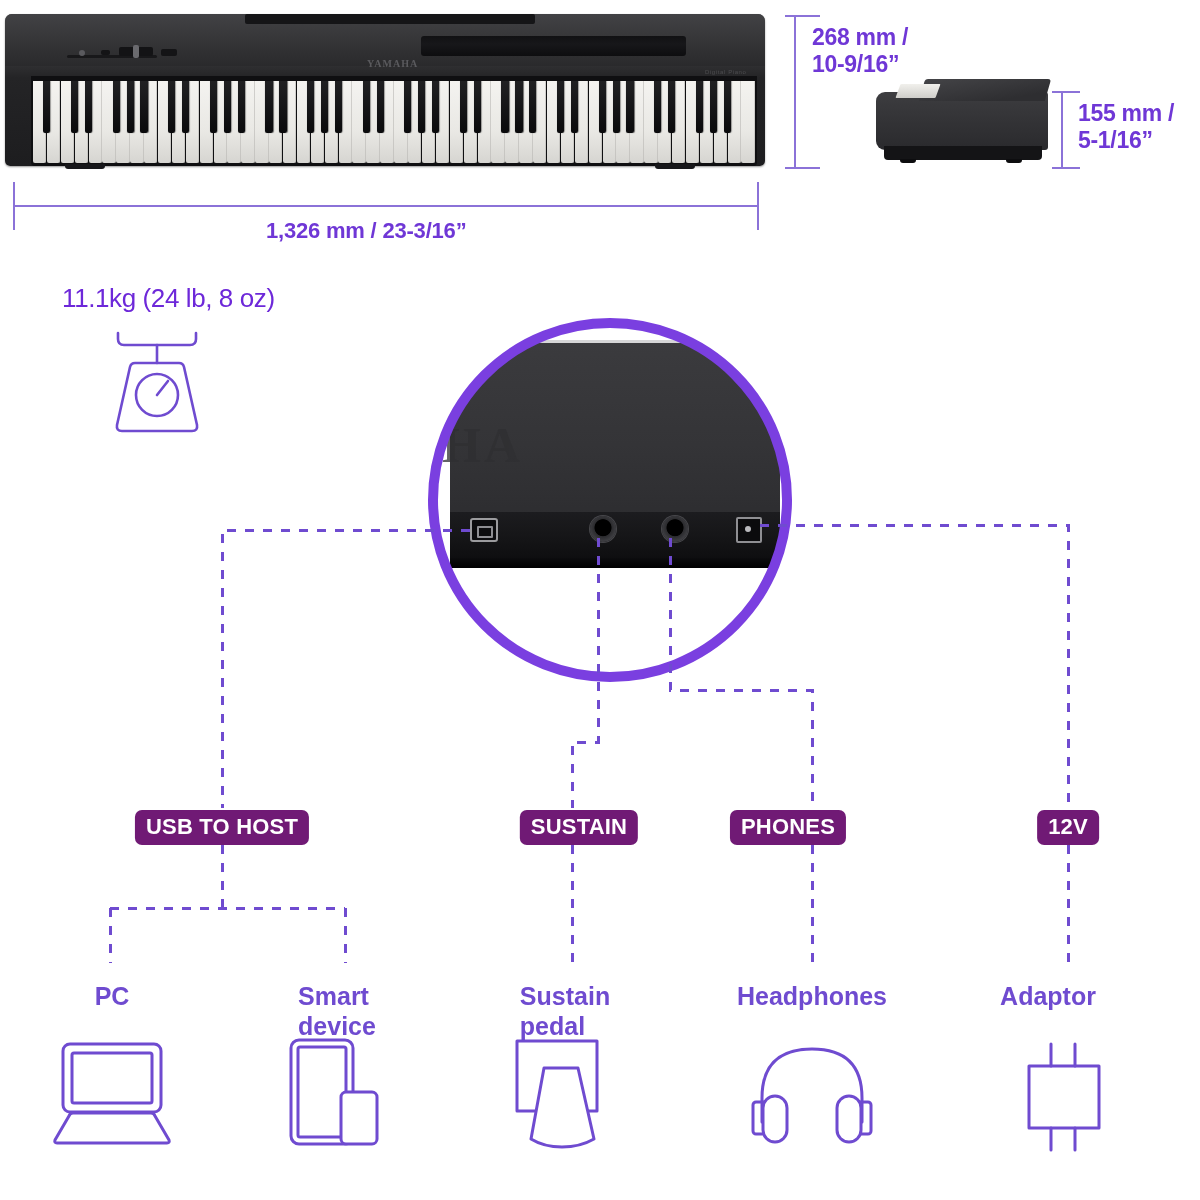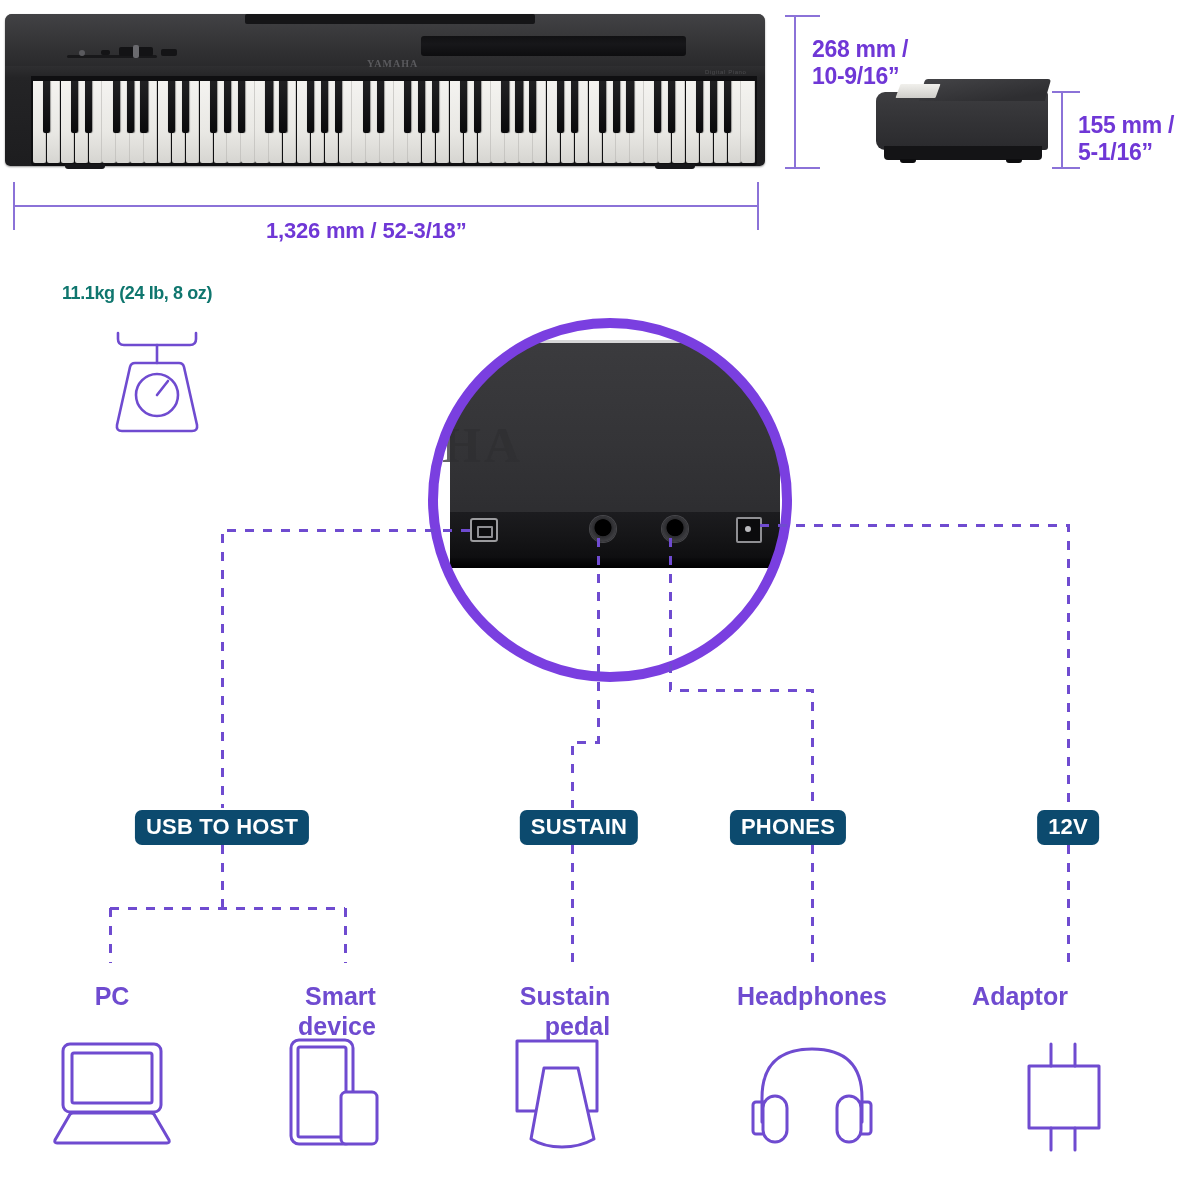--- a/index.html
+++ b/index.html
@@ -16,54 +16,54 @@
   .dim-text{
     position:absolute;
     color:#6F37D6;
     font-weight:bold;
     font-size:22px;
     line-height:27px;
     letter-spacing:-0.3px;
     white-space:pre-line;
     font-family:"Liberation Sans","DejaVu Sans",sans-serif;
   }
-  .dim-text.big{font-size:23px;margin-top:12px;}
+  .dim-text.big{font-size:23px;}
   .width-text{
     font-size:22px;font-weight:bold;color:#6F37D6;letter-spacing:-0.2px;
   }
   .weight-text{
-    font-size:18px;font-weight:bold;color:#0f766e;letter-spacing:-0.4px;
+    font-size:26px;font-weight:normal;color:#6d28d9;letter-spacing:-0.4px;
     white-space:nowrap;
   }
 
   
   .badge{
     position:absolute;
-    background:#0c4a6e;
+    background:#701a75;
     color:#ffffff;
     font-weight:bold;
     font-size:22px;
     letter-spacing:0.2px;
     border-radius:7px;
     padding:6px 11px 7px 11px;
     white-space:nowrap;
     transform:translateX(-50%);
     line-height:1;
     box-sizing:border-box;
     font-family:"Liberation Sans","DejaVu Sans",sans-serif;
   }
 
   
   .devlabel{
     position:absolute;
     color:#6F4BD0;
     font-weight:bold;
     font-size:25px;
     line-height:30px;
-    text-align:right;
+    text-align:left;
     transform:translateX(-50%);
     white-space:pre-line;
     font-family:"Liberation Sans","DejaVu Sans",sans-serif;
   }
 
   .devicon{position:absolute;transform:translateX(-50%);}
 
   
   .piano-wrap{position:absolute;left:5px;top:14px;width:760px;height:152px;}
   .piano-body{
@@ -343,21 +343,21 @@
       <line x1="14" y1="206" x2="758" y2="206"></line>
       <line x1="14" y1="182" x2="14" y2="230"></line>
       <line x1="758" y1="182" x2="758" y2="230"></line>
     </g>
   </svg>
 
   <div class="dim-text big" style="left:812px;top:24px;">268 mm /
 10-9/16”</div>
   <div class="dim-text big" style="left:1078px;top:100px;">155 mm /
 5-1/16”</div>
-  <div class="width-text abs" style="left:266px;top:218px;">1,326 mm / 52-3/18”</div>
+  <div class="width-text abs" style="left:266px;top:218px;">1,326 mm / 23-3/16”</div>
 
   <div class="weight-text abs" style="left:62px;top:283px;">11.1kg (24 lb, 8 oz)</div>
   <svg class="abs" style="left:96px;top:325px;" width="140" height="120">
     <g stroke="#6F4BD0" stroke-width="2.6" fill="none" stroke-linecap="round" stroke-linejoin="round">
       <path d="M22,8 L22,14 Q22,20 28,20 L94,20 Q100,20 100,14 L100,8"></path>
       <line x1="61" y1="20" x2="61" y2="38"></line>
       <path d="M39,38 L83,38 Q87,38 88,42 L101,100 Q102,106 96,106 L26,106 Q20,106 21,100 L34,42 Q35,38 39,38 Z"></path>
       <circle cx="61" cy="70" r="21"></circle>
       <line x1="61" y1="70" x2="72" y2="56"></line>
     </g>
@@ -398,21 +398,21 @@
   <div class="badge" style="left:579px;top:810px;">SUSTAIN</div>
   <div class="badge" style="left:788px;top:810px;">PHONES</div>
   <div class="badge" style="left:1068px;top:810px;">12V</div>
 
   <div class="devlabel" style="left:112px;top:981px;">PC</div>
   <div class="devlabel" style="left:337px;top:981px;">Smart
 device</div>
   <div class="devlabel" style="left:565px;top:981px;">Sustain
 pedal</div>
   <div class="devlabel" style="left:812px;top:981px;">Headphones</div>
-  <div class="devlabel" style="left:1020px;top:981px;">Adaptor</div>
+  <div class="devlabel" style="left:1048px;top:981px;">Adaptor</div>
 
   <svg class="devicon" style="left:112px;top:1040px;" width="130" height="110">
     <g stroke="#6F4BD0" stroke-width="3" fill="none" stroke-linejoin="round" stroke-linecap="round">
       <rect x="16" y="4" width="98" height="68" rx="7"></rect>
       <rect x="25" y="13" width="80" height="50" rx="2"></rect>
       <path d="M8,100 L22,76 Q23,73 26,73 L104,73 Q107,73 108,76 L122,100 Q123,103 120,103 L10,103 Q7,103 8,100 Z"></path>
     </g>
   </svg>
 
   <svg class="devicon" style="left:337px;top:1036px;" width="120" height="115">

